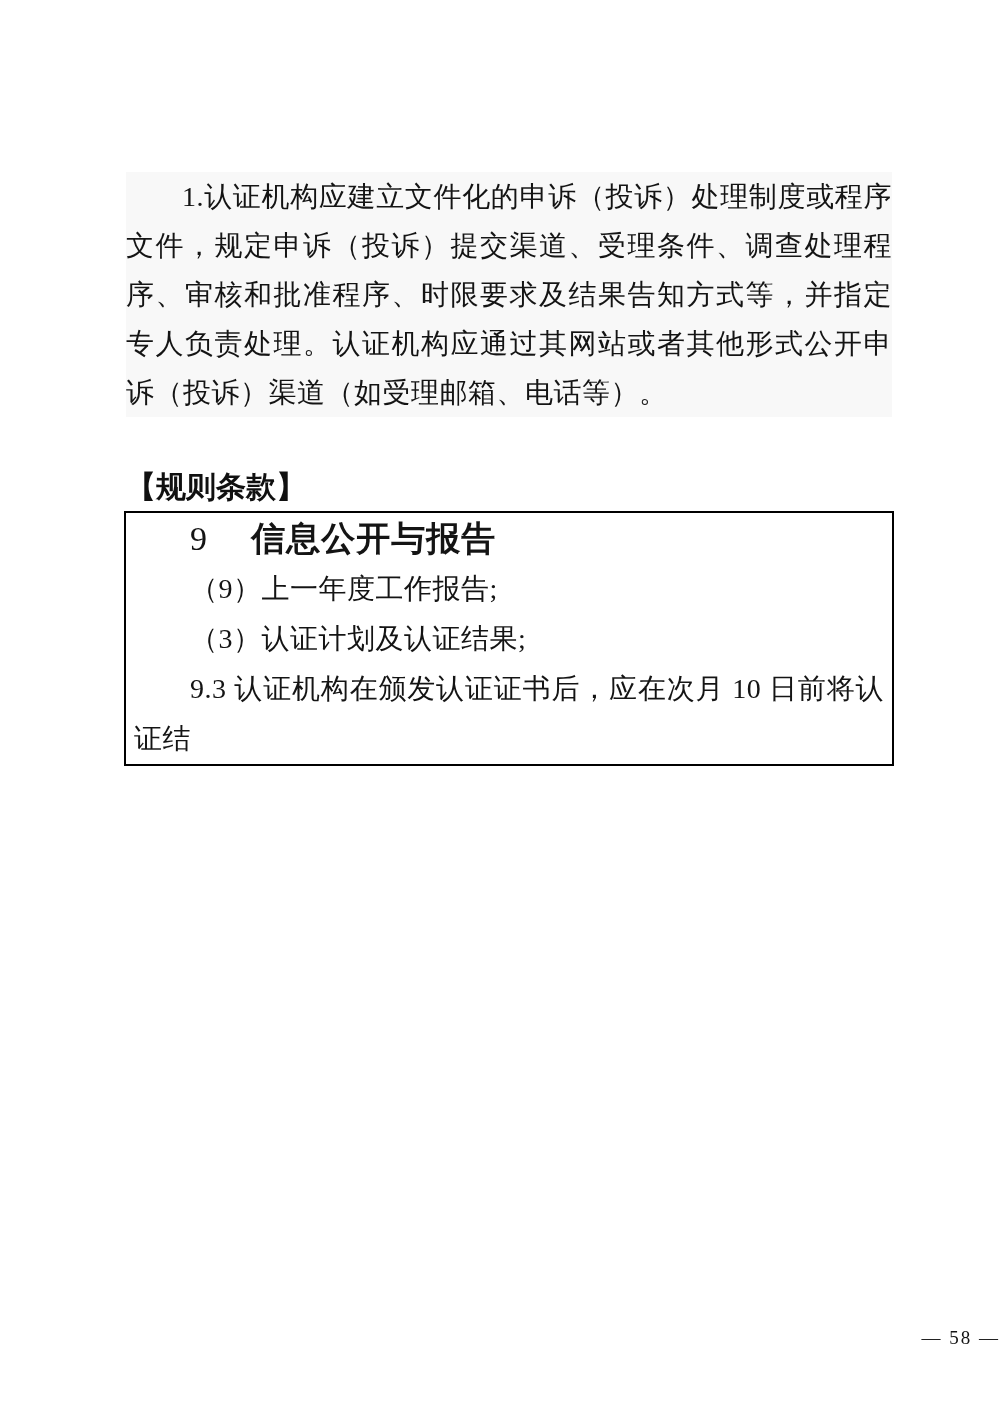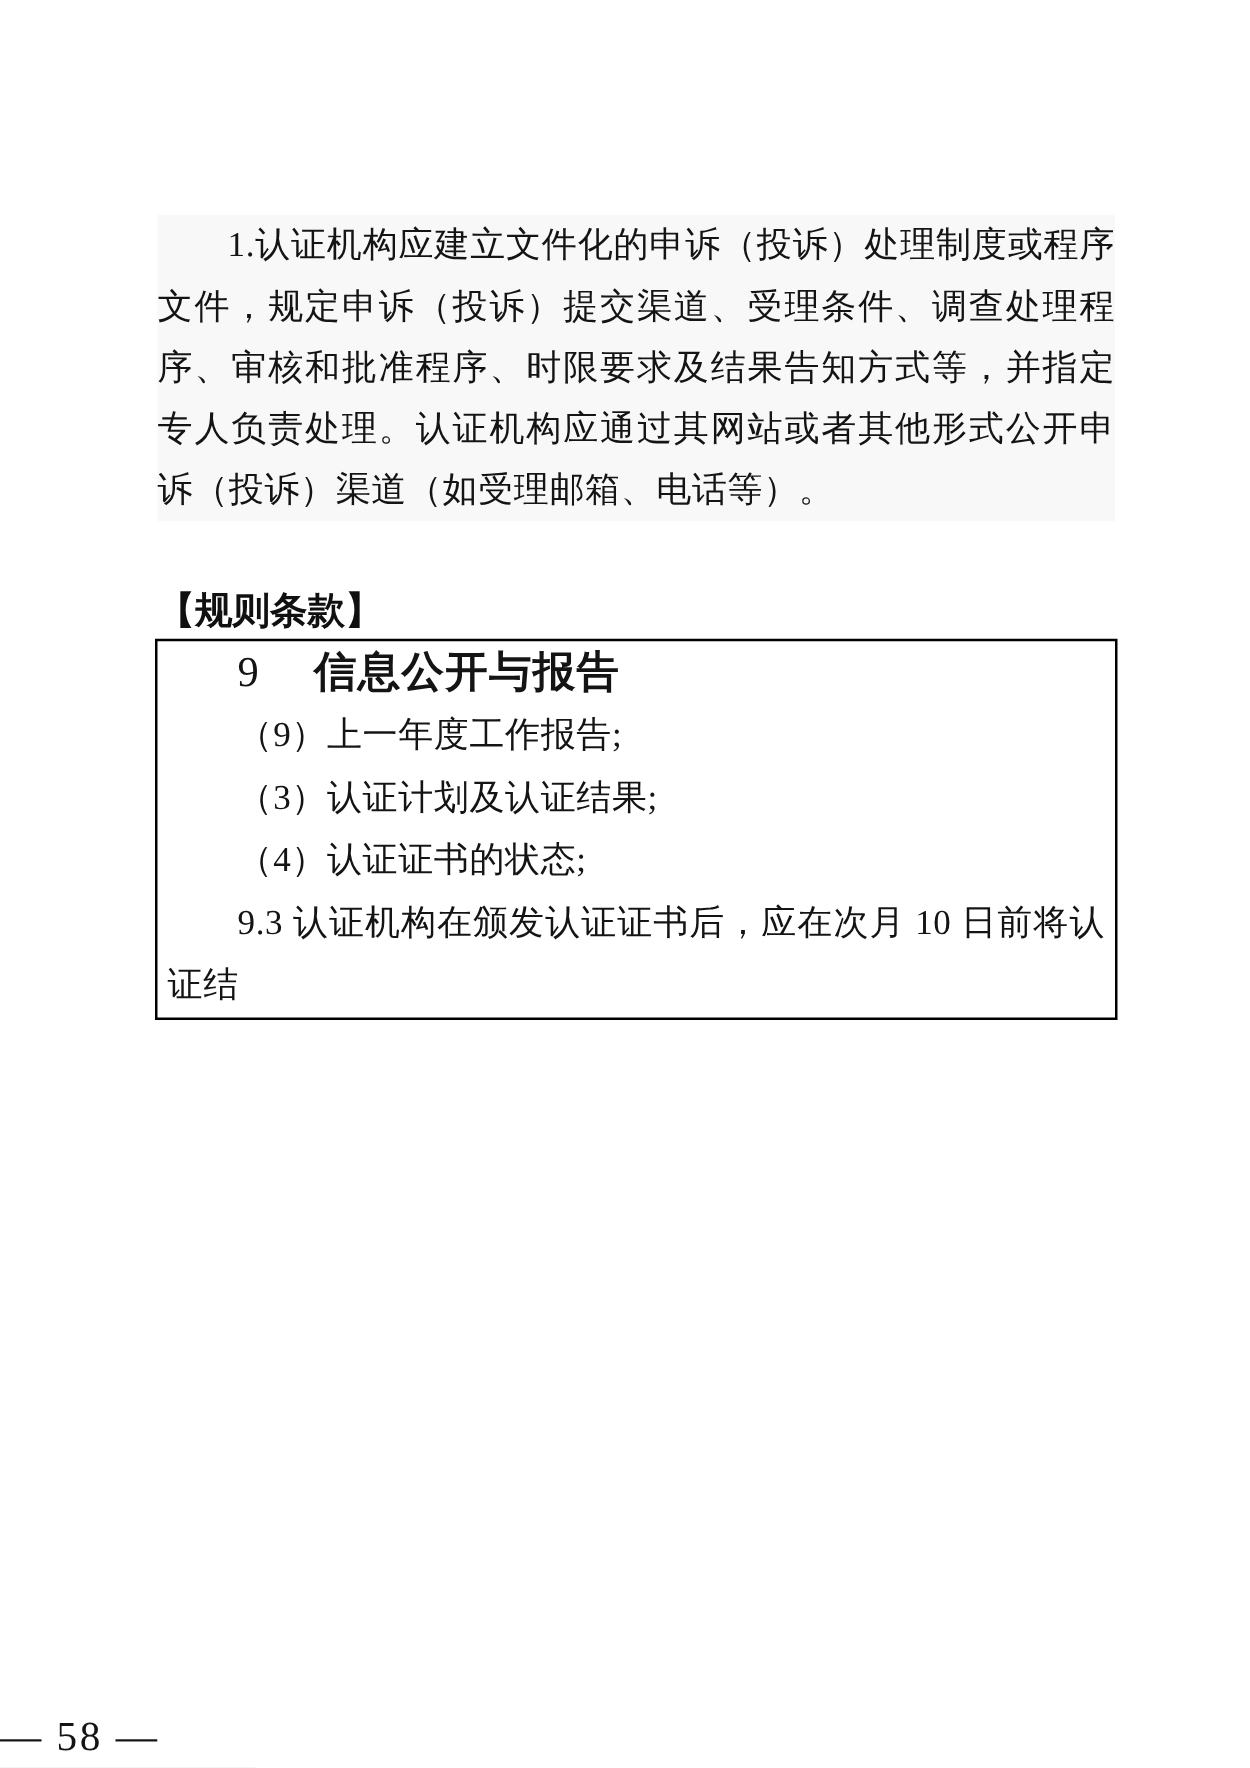--- a/index.html
+++ b/index.html
@@ -30,21 +30,21 @@
     text-align: justify;
     text-indent: 2em;
     letter-spacing: 0.5px;
   }
   p.intro.highlighted {
     background: #f8f8f8;
   }
   h2.rules-heading {
     margin: 0;
     padding-top: 50px;
-    font-family: Liberation Serif, serif;
+    font-family: Liberation Mono, monospace;
     font-size: 30px;
     font-weight: bold;
     line-height: 44px;
     color: #101010;
   }
   .rules-box {
     border: 2px solid #000000;
     padding: 0 8px;
     box-sizing: border-box;
     margin-left: -2px;
@@ -76,25 +76,25 @@
   }
   p.list-item {
     margin: 0;
     font-size: 28px;
     line-height: 50px;
     text-indent: 2em;
     letter-spacing: 0.5px;
   }
   .footer {
     position: absolute;
-    top: 1372px;
+    top: 1327px;
     left: 0;
     width: 100%;
-    text-align: left;
-    font-size: 33px;
+    text-align: right;
+    font-size: 19px;
     letter-spacing: 2px;
     color: #141414;
   }
 </style>
 </head>
 <body>
 
 <div class="page">
   <div class="content">
 
@@ -107,21 +107,20 @@
       <div class="rule-title">
         <span class="num">9</span><span class="label">信息公开与报告</span>
       </div>
 
 
       <p class="list-item">（9）上一年度工作报告;</p>
 
 
       <p class="list-item">（3）认证计划及认证结果;</p>
 
-      <p class="list-item">（4）认证证书的状态;</p>
 
 
 
       <p class="clause">9.3 认证机构在颁发认证证书后，应在次月 10 日前将认证结</p>
     </div>
 
   </div>
 
   <div class="footer">— 58 —</div>
 </div>

